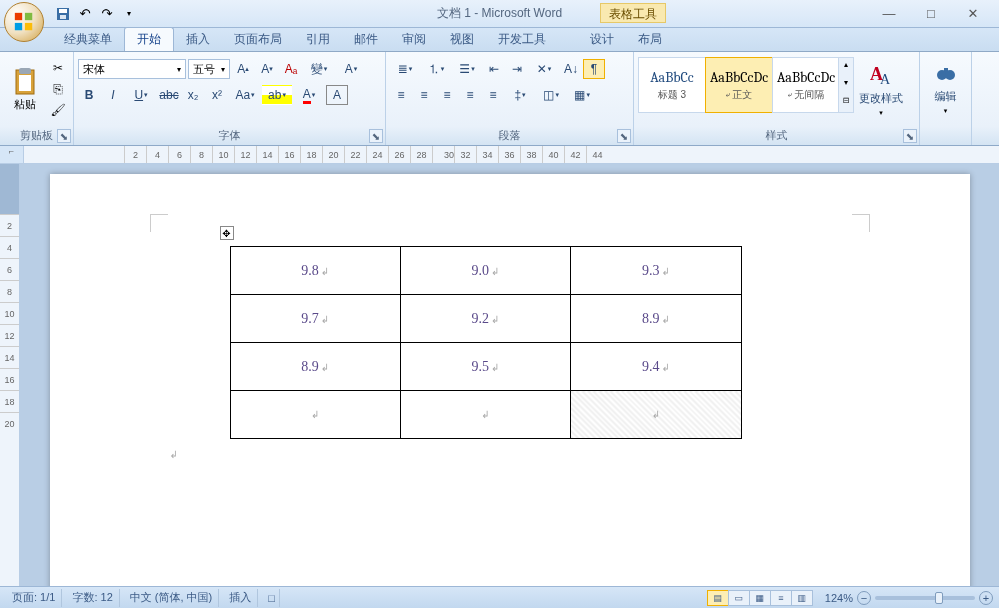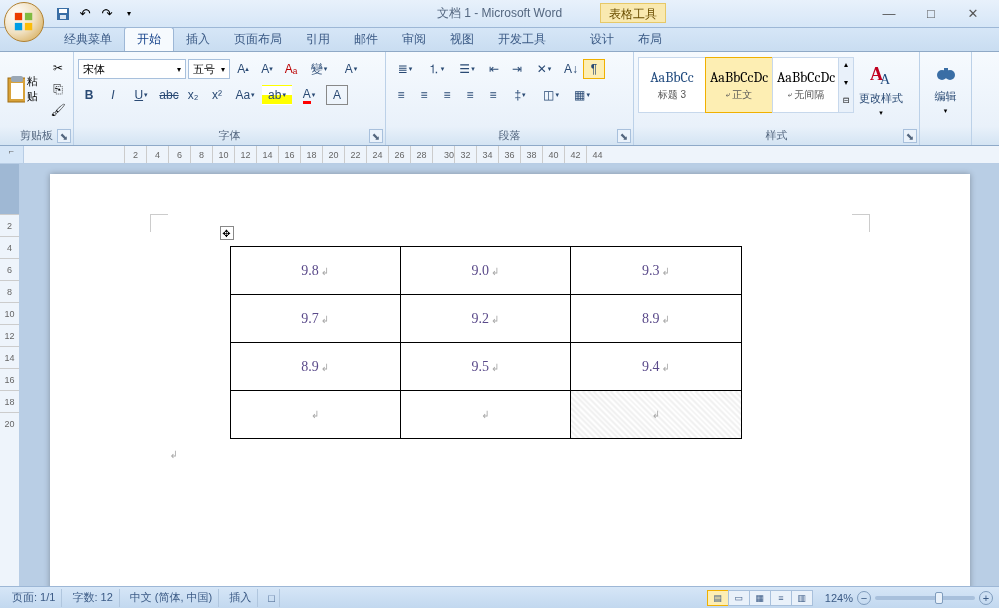--- a/index.html
+++ b/index.html
@@ -22,21 +22,21 @@
 .tab { padding: 3px 12px; color: #3b5a85; cursor: pointer; font-size: 12px; }
 .tab.active { background: #f6fafe; border: 1px solid #9db7d6; border-bottom: none; border-radius: 3px 3px 0 0; color: #15428b; }
 
 
 .ribbon { height: 94px; background: linear-gradient(#f6fafe, #e9f1fa 80%, #d4e4f3); display: flex; border-bottom: 1px solid #8ea9c8; }
 .group { border-right: 1px solid #bcd1e8; display: flex; flex-direction: column; justify-content: space-between; padding: 3px 4px 0 4px; position: relative; }
 .group-label { text-align: center; font-size: 11px; color: #53667f; padding: 2px 0; }
 .group-body { flex: 1; display: flex; gap: 2px; }
 .dlg-launcher { position:absolute;right:2px;bottom:2px;width:14px;height:14px;font-size:10px;border:1px solid #a8c0dc;cursor:pointer;display:flex;align-items:center;justify-content:center;color:#53667f;background:#eaf2fb; }
 
-.clipboard .paste-btn { width: 42px; height: 68px; display:flex;flex-direction:row;align-items:center;justify-content:center;gap:2px; border:1px solid transparent;cursor:pointer; }
+.clipboard .paste-btn { width: 42px; height: 68px; display:flex;flex-direction:column;align-items:center;justify-content:center;gap:2px; border:1px solid transparent;cursor:pointer; }
 .clipboard .side { display:flex;flex-direction:column;gap:3px;padding-top:4px; }
 .side-btn { width:20px;height:18px;display:flex;align-items:center;justify-content:center;cursor:pointer; }
 
 .font .row1, .font .row2 { display: flex; gap: 2px; align-items: center; }
 .font .row1 { margin-bottom: 4px; }
 .combo { height: 20px; border: 1px solid #a8c0dc; background: #fff; display:flex;align-items:center;padding:0 4px;font-size:11px;cursor:pointer; }
 .combo.font-name { width: 108px; }
 .combo.font-size { width: 42px; }
 .ribbon-btn { width: 22px; height: 20px; border: 1px solid transparent; display:flex;align-items:center;justify-content:center;cursor:pointer;font-size:12px;color:#2a4a74; }
 .ribbon-btn.dd { width: 30px; }

